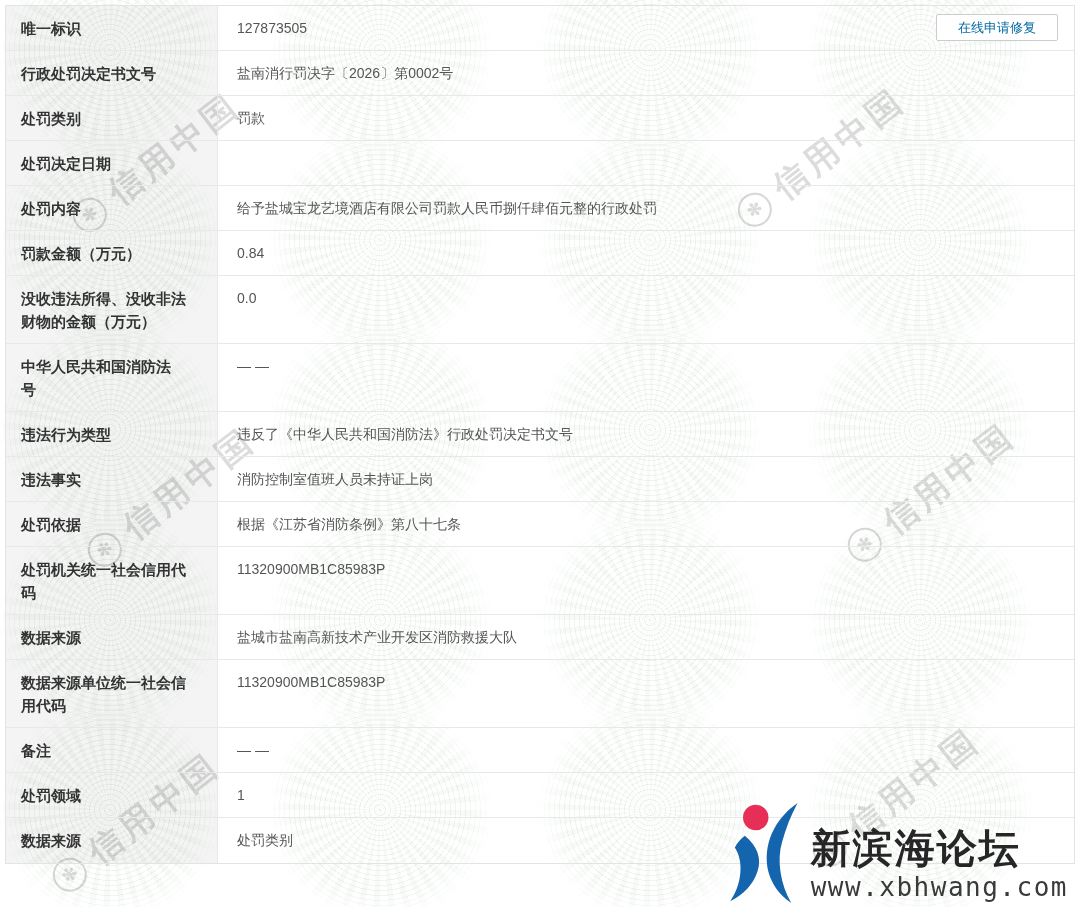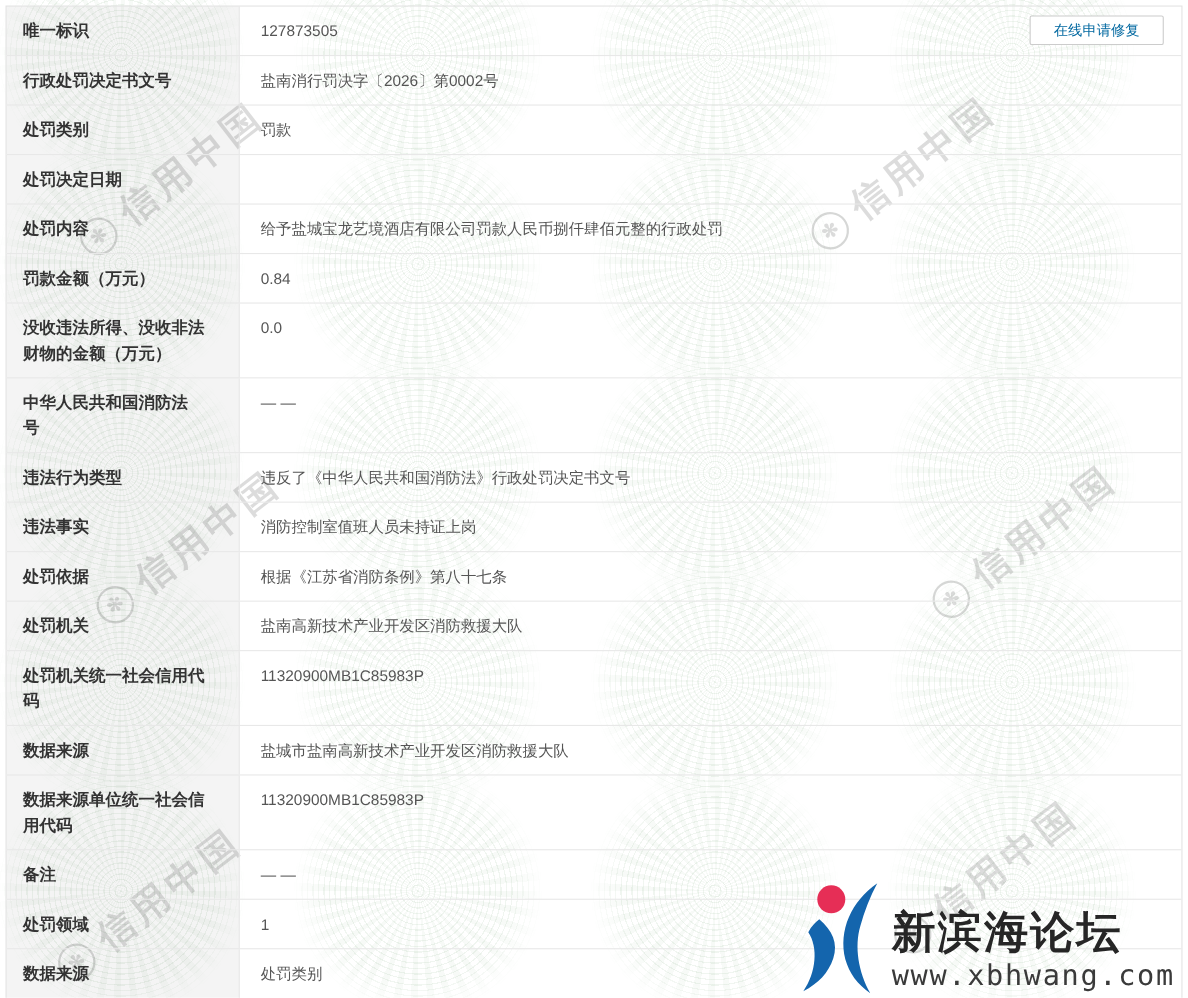--- a/index.html
+++ b/index.html
@@ -172,24 +172,20 @@
   </div>
     <div class="row">
     <div class="cell label">违法事实</div>
     <div class="cell value">消防控制室值班人员未持证上岗</div>
   </div>
     <div class="row">
     <div class="cell label">处罚依据</div>
     <div class="cell value">根据《江苏省消防条例》第八十七条</div>
   </div>
     <div class="row">
-    <div class="cell label">处罚机关</div>
-    <div class="cell value">盐南高新技术产业开发区消防救援大队</div>
-  </div>
-    <div class="row">
     <div class="cell label">处罚机关统一社会信用代
 码</div>
     <div class="cell value">11320900MB1C85983P</div>
   </div>
     <div class="row">
     <div class="cell label">数据来源</div>
     <div class="cell value">盐城市盐南高新技术产业开发区消防救援大队</div>
   </div>
     <div class="row">
     <div class="cell label">数据来源单位统一社会信

